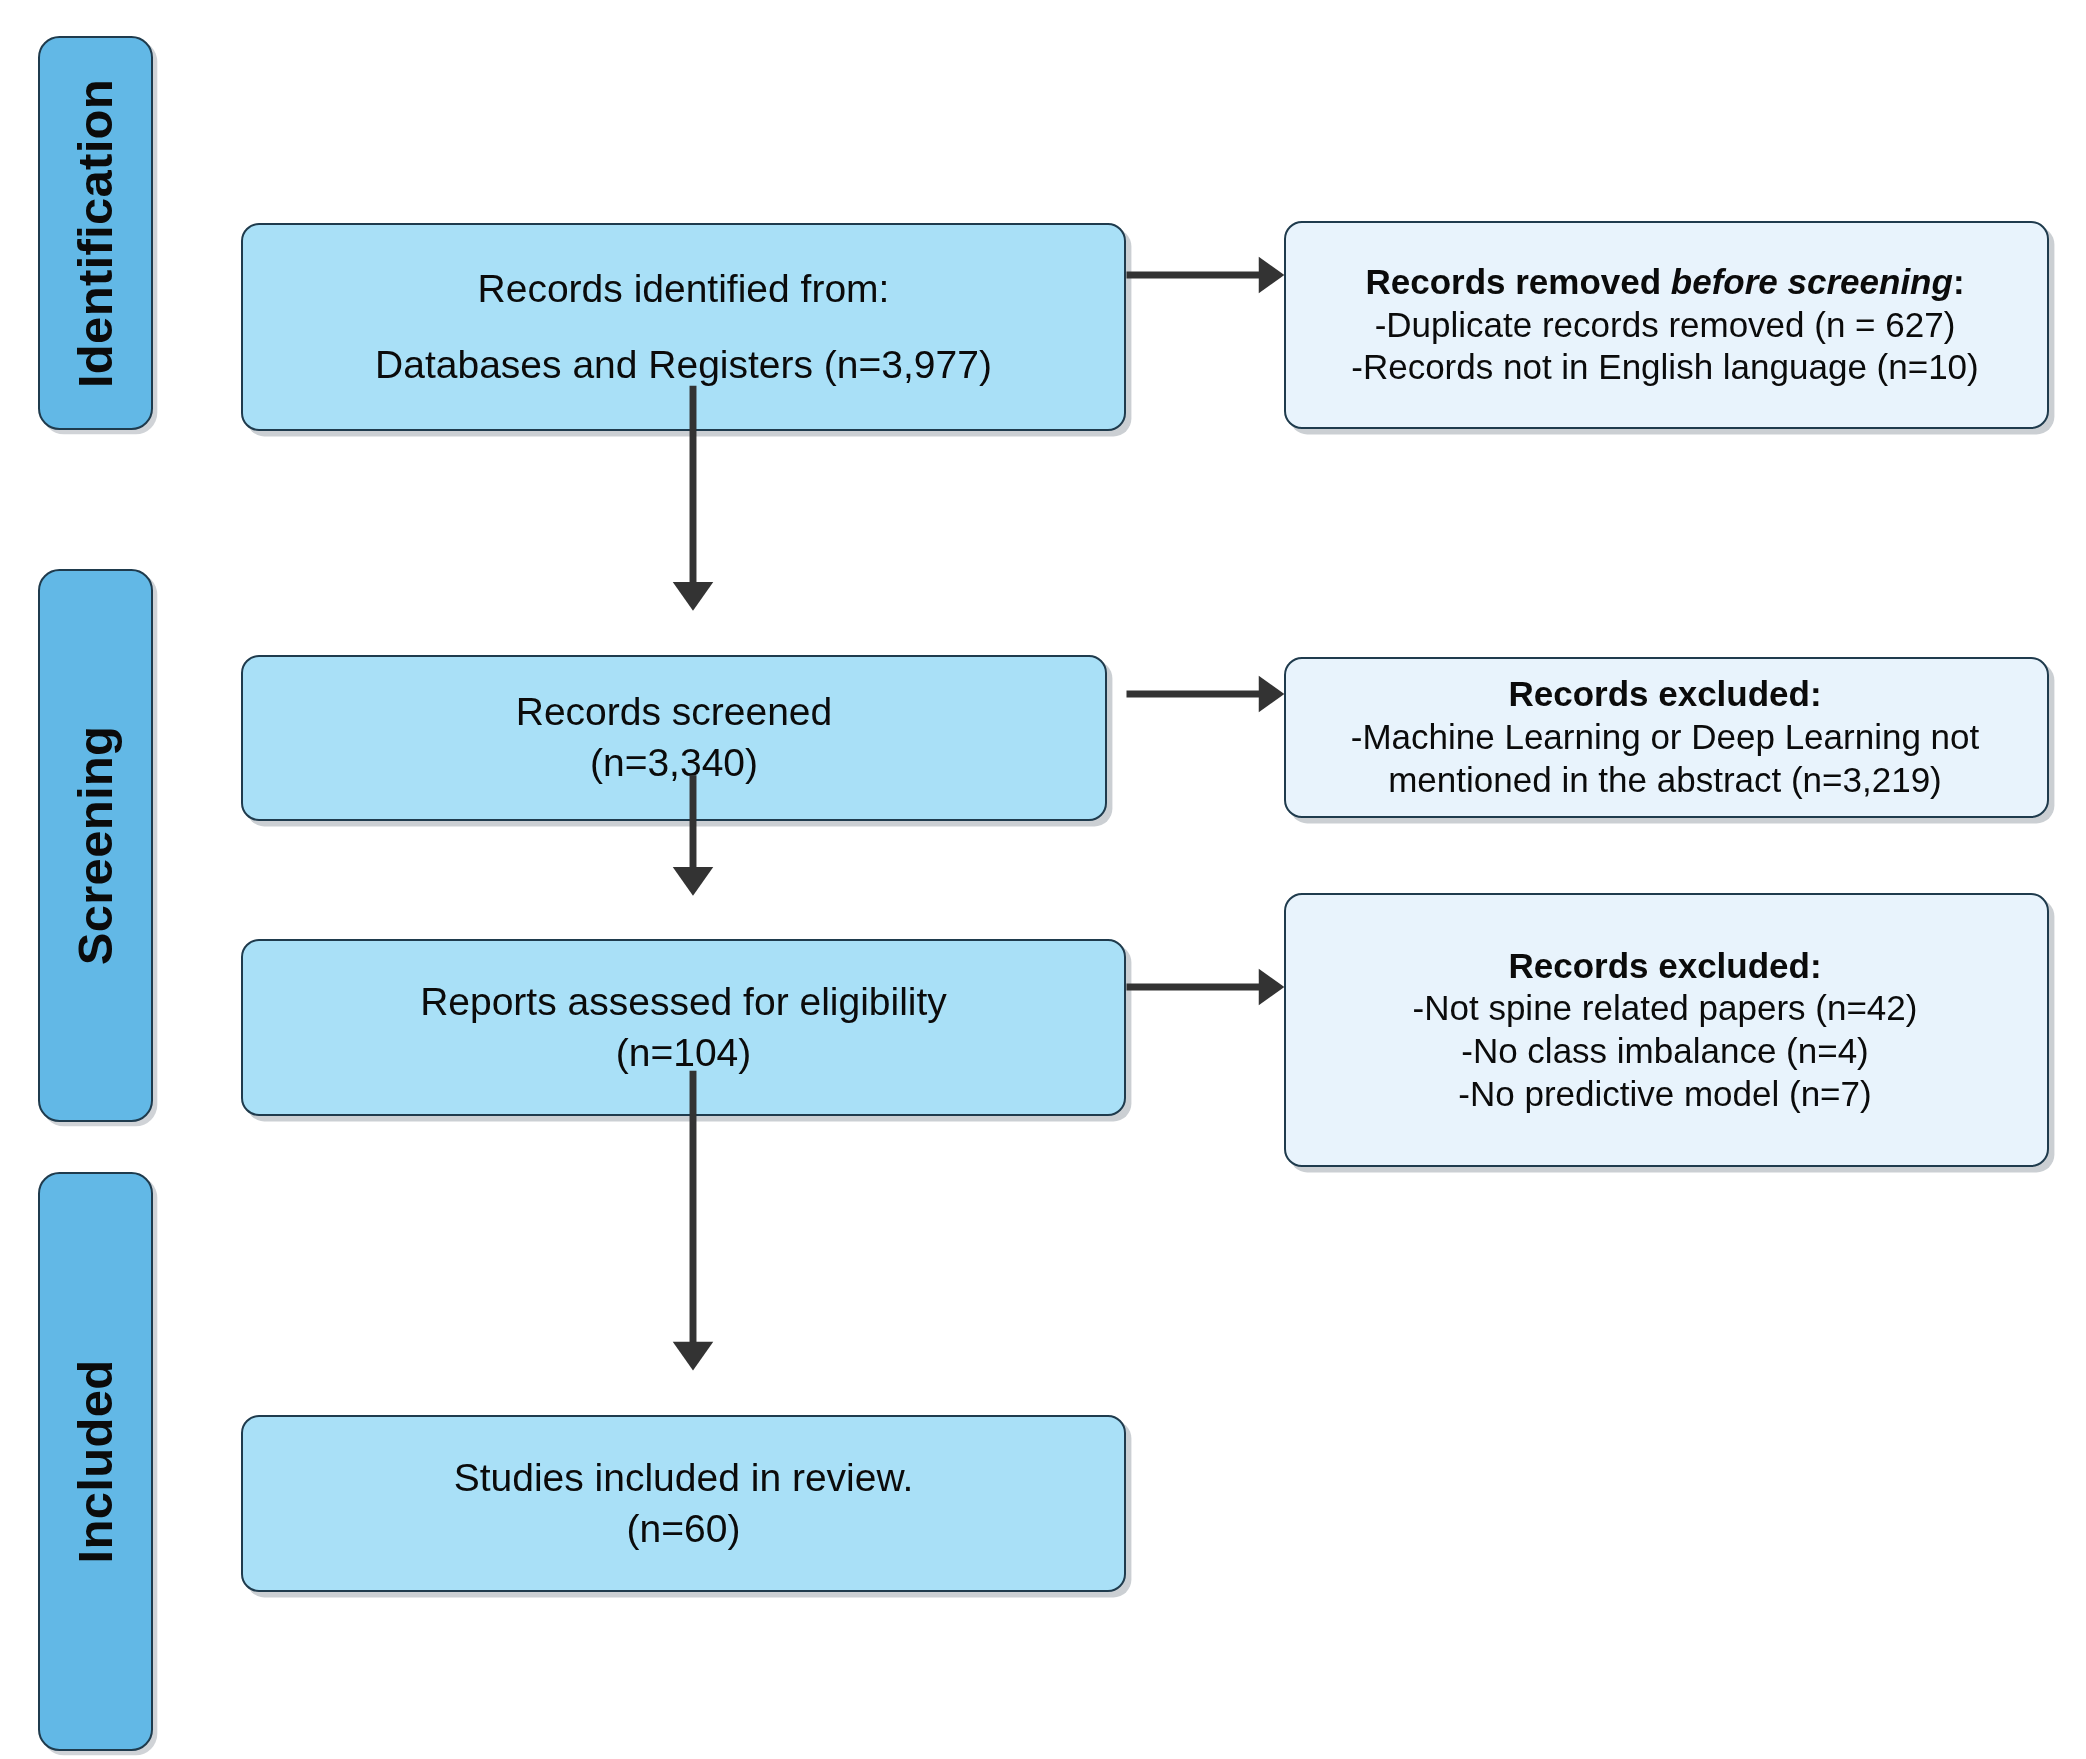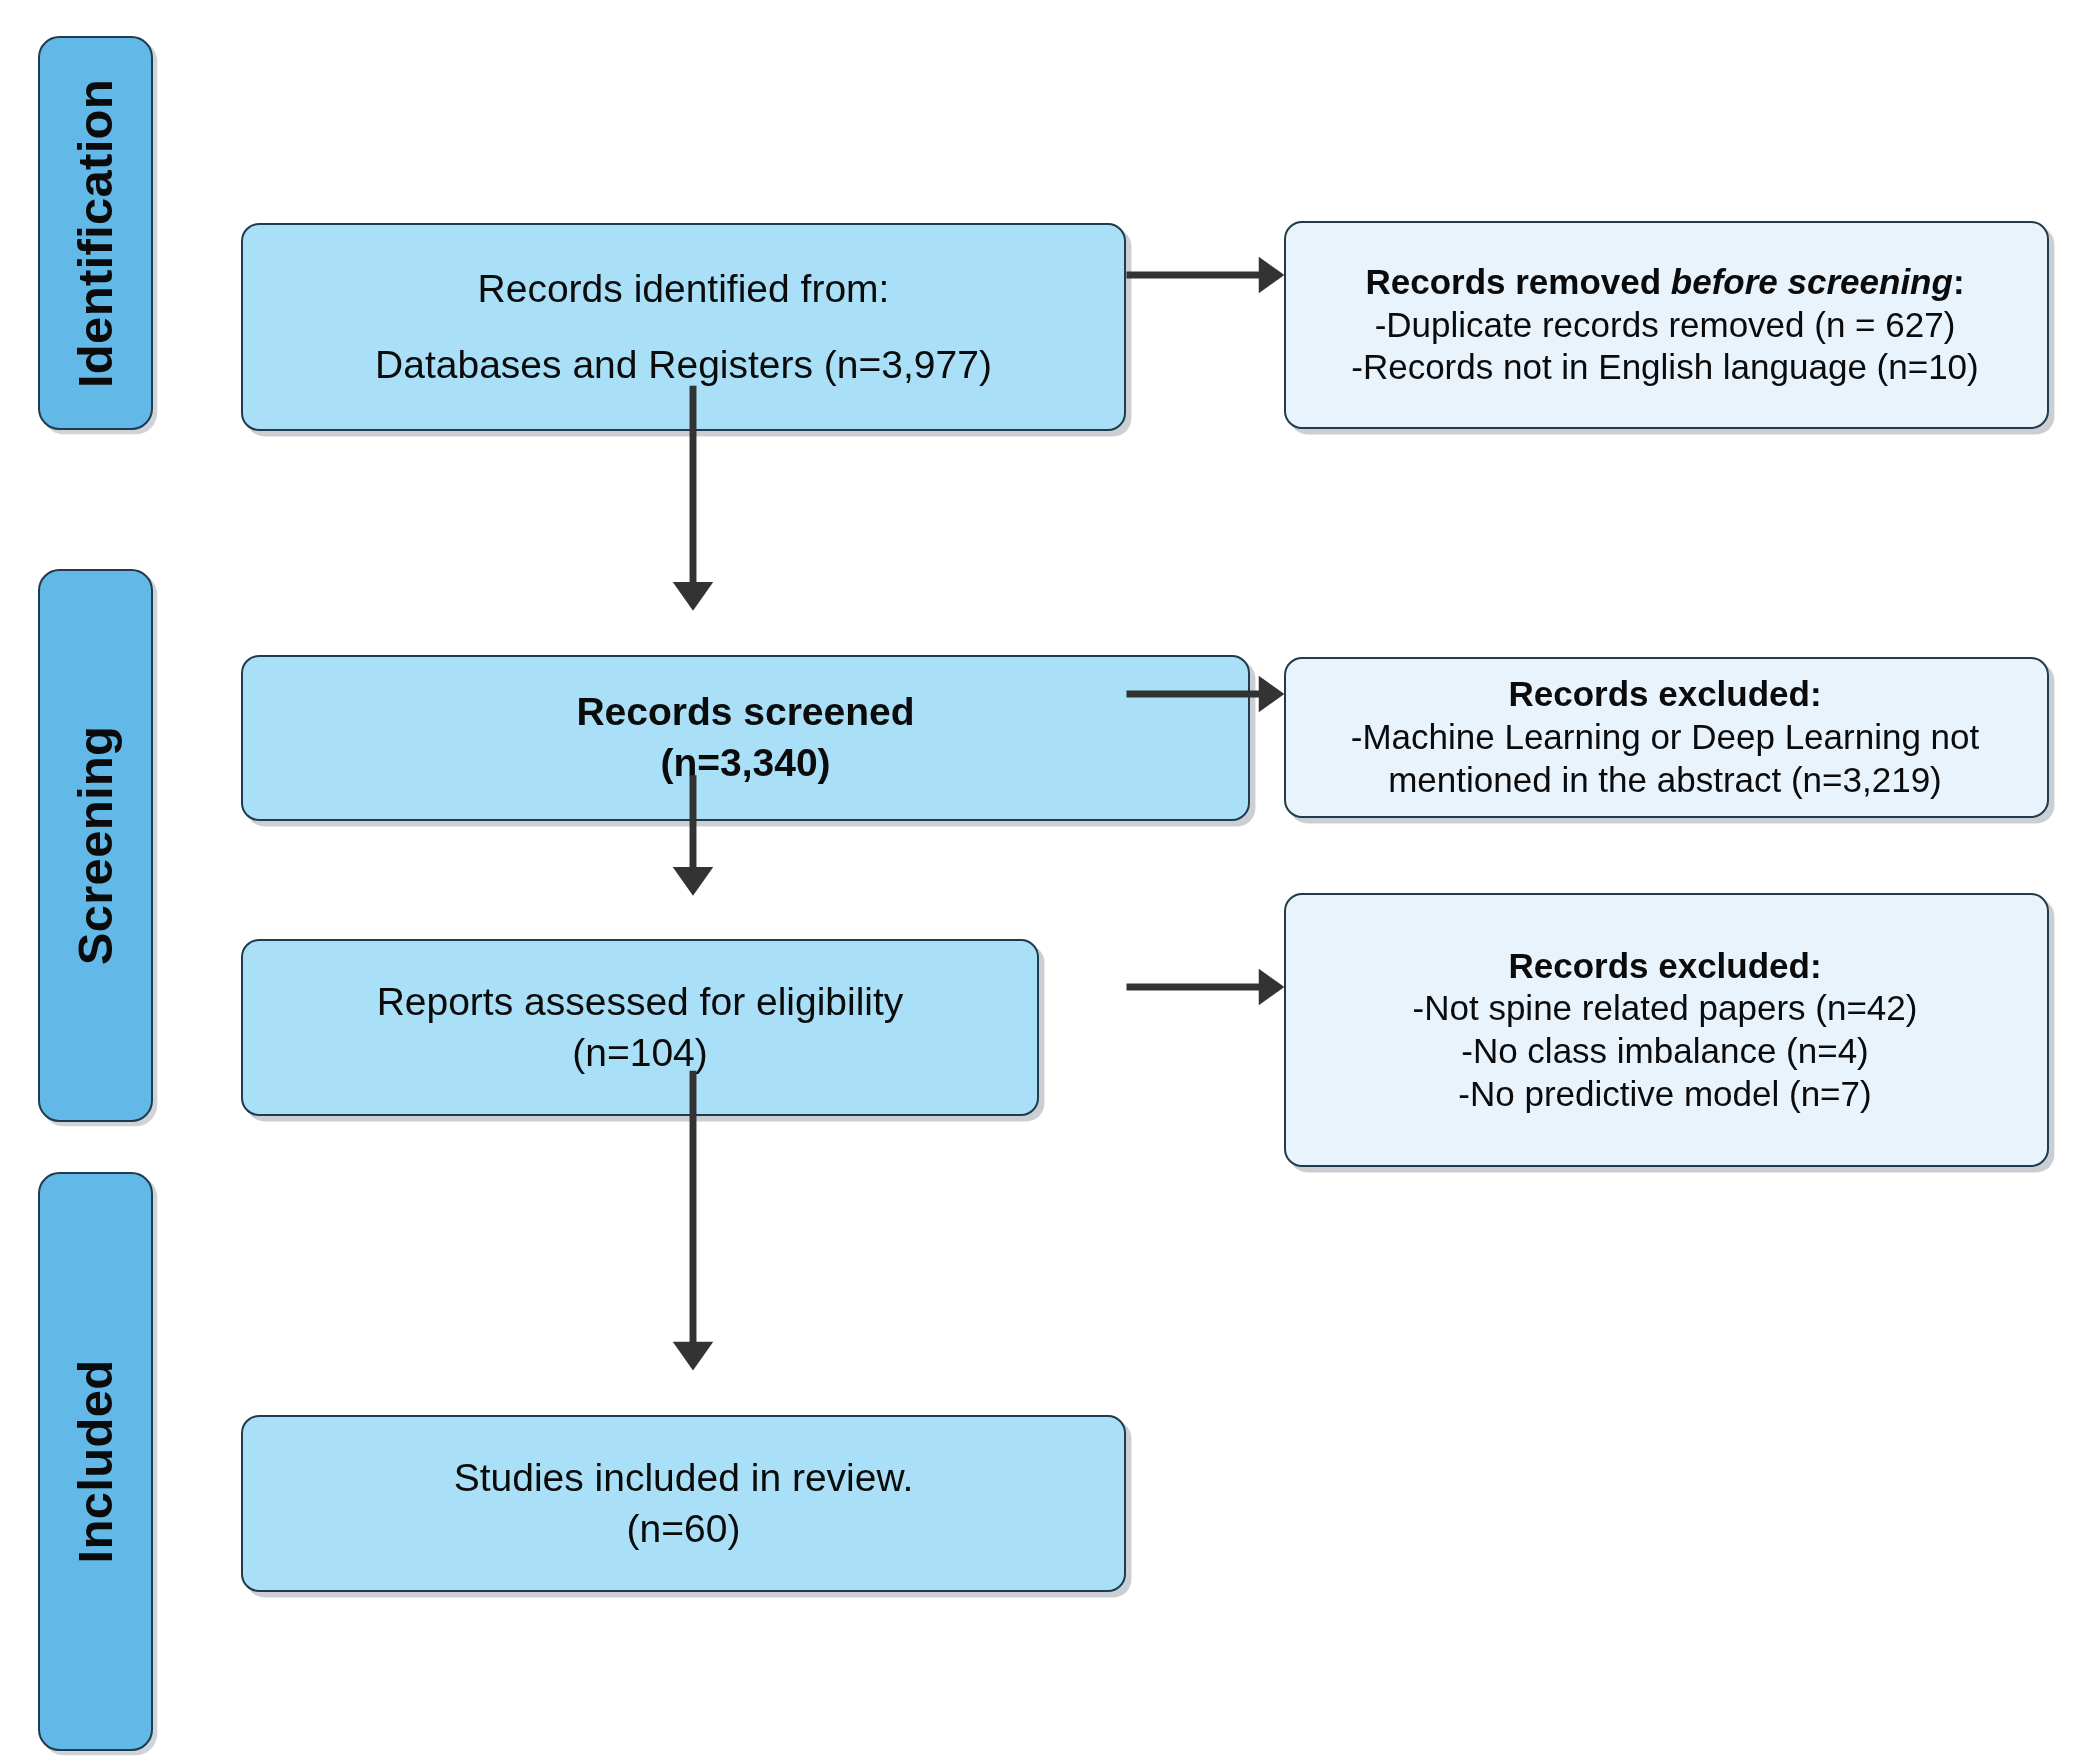--- a/index.html
+++ b/index.html
@@ -114,32 +114,32 @@
     <div class="spacer-line"></div>
     <div class="line">Databases and Registers (n=3,977)</div>
   </div>
 
   <div class="flow-box side" style="left:1284px; top:177px; width:765px; height:208px;">
     <div class="line heading"><span>Records removed </span><span class="em">before screening</span><span>:</span></div>
     <div class="line">-Duplicate records removed (n = 627)</div>
     <div class="line">-Records not in English language (n=10)</div>
   </div>
 
-  <div class="flow-box primary" style="left:241px; top:611px; width:1009px; height:166px;font-weight:bold;">
+  <div class="flow-box primary" style="left:241px; top:611px; width:866px; height:166px;">
     <div class="line">Records screened</div>
     <div class="line">(n=3,340)</div>
   </div>
 
   <div class="flow-box side" style="left:1284px; top:613px; width:765px; height:161px;">
     <div class="line heading">Records excluded:</div>
     <div class="line">-Machine Learning or Deep Learning not</div>
     <div class="line">mentioned in the abstract (n=3,219)</div>
   </div>
 
-  <div class="flow-box primary" style="left:241px; top:895px; width:798px; height:177px;">
+  <div class="flow-box primary" style="left:241px; top:895px; width:885px; height:177px;">
     <div class="line">Reports assessed for eligibility</div>
     <div class="line">(n=104)</div>
   </div>
 
   <div class="flow-box side" style="left:1284px; top:849px; width:765px; height:274px;">
     <div class="line heading">Records excluded:</div>
     <div class="line">-Not spine related papers (n=42)</div>
     <div class="line">-No class imbalance (n=4)</div>
     <div class="line">-No predictive model (n=7)</div>
   </div>

